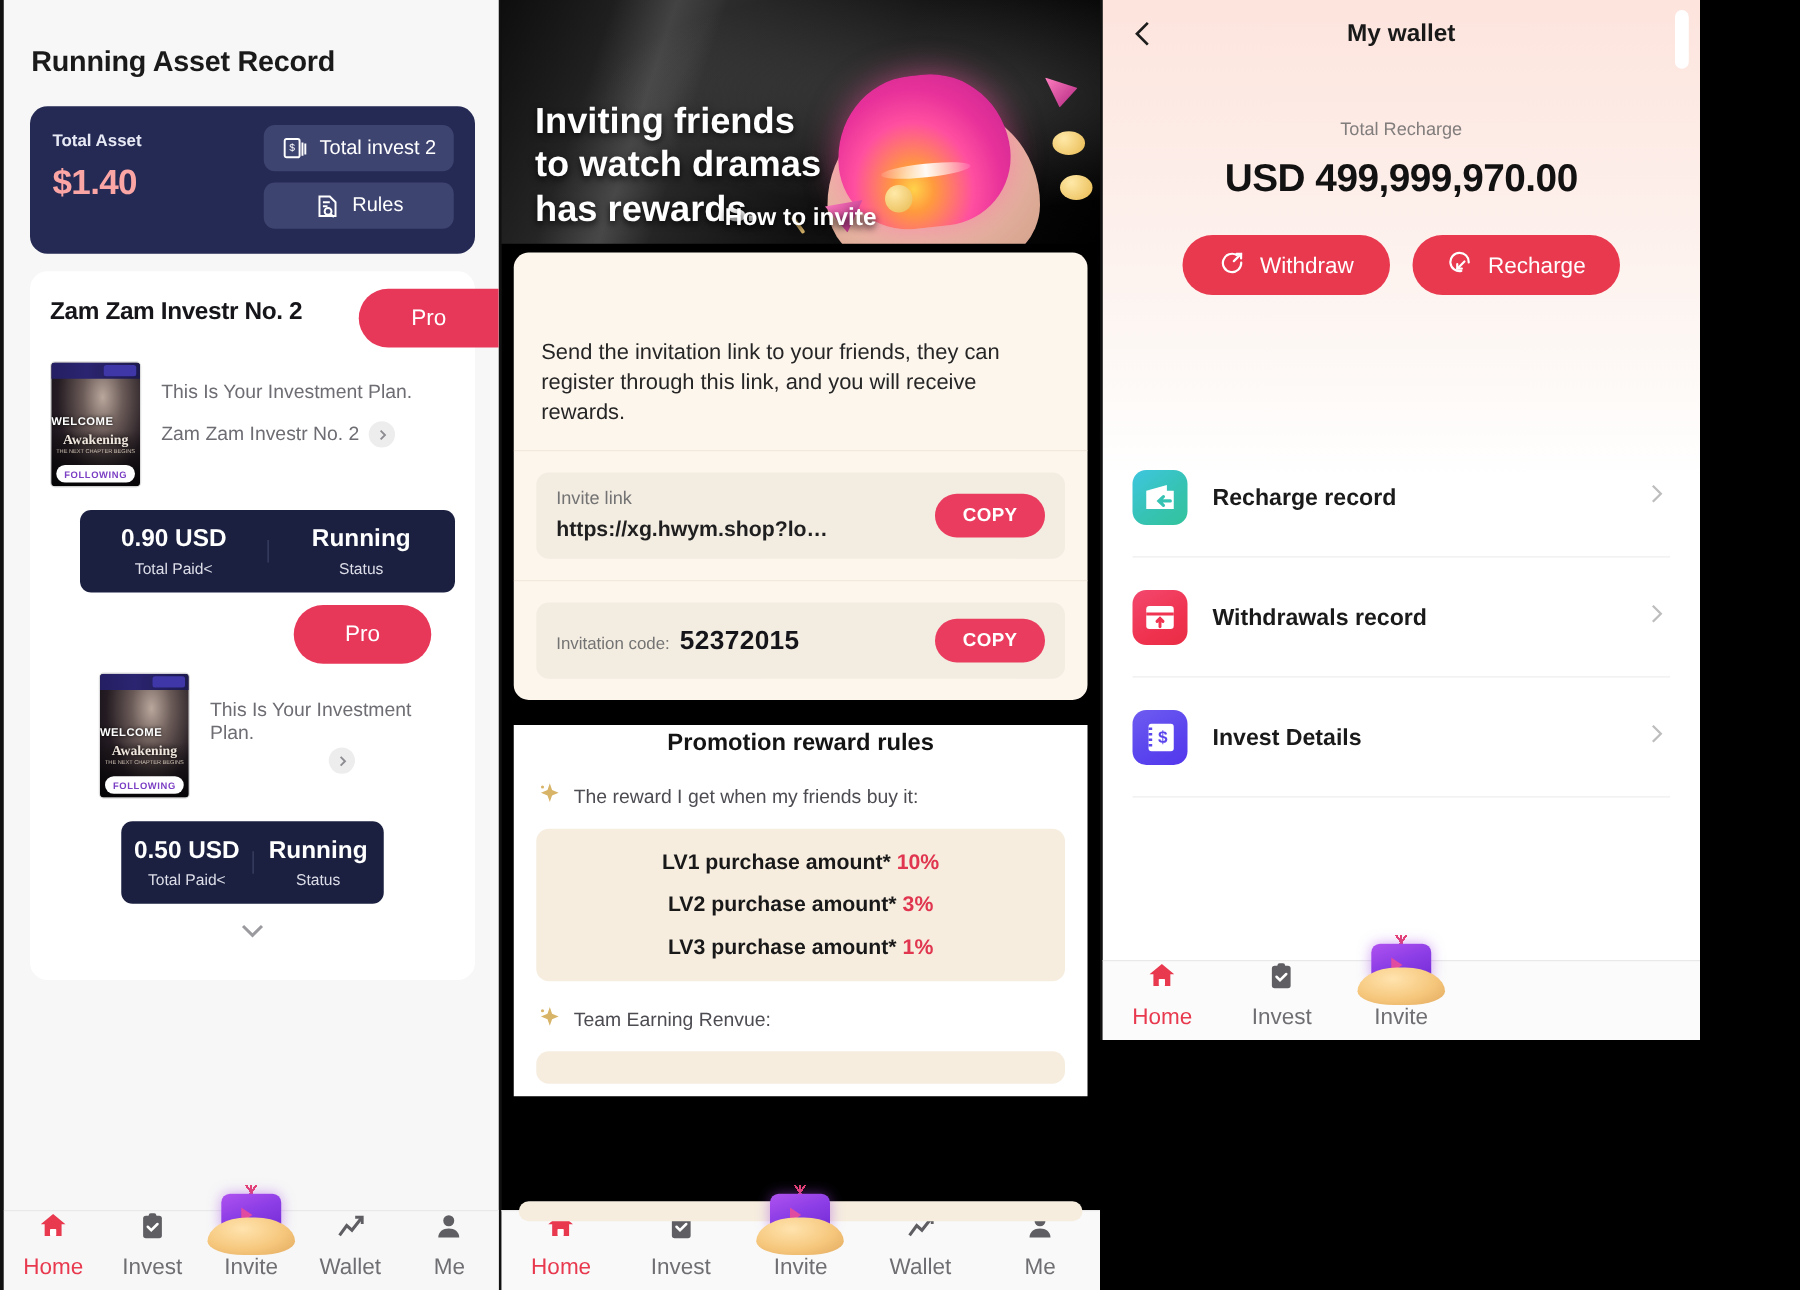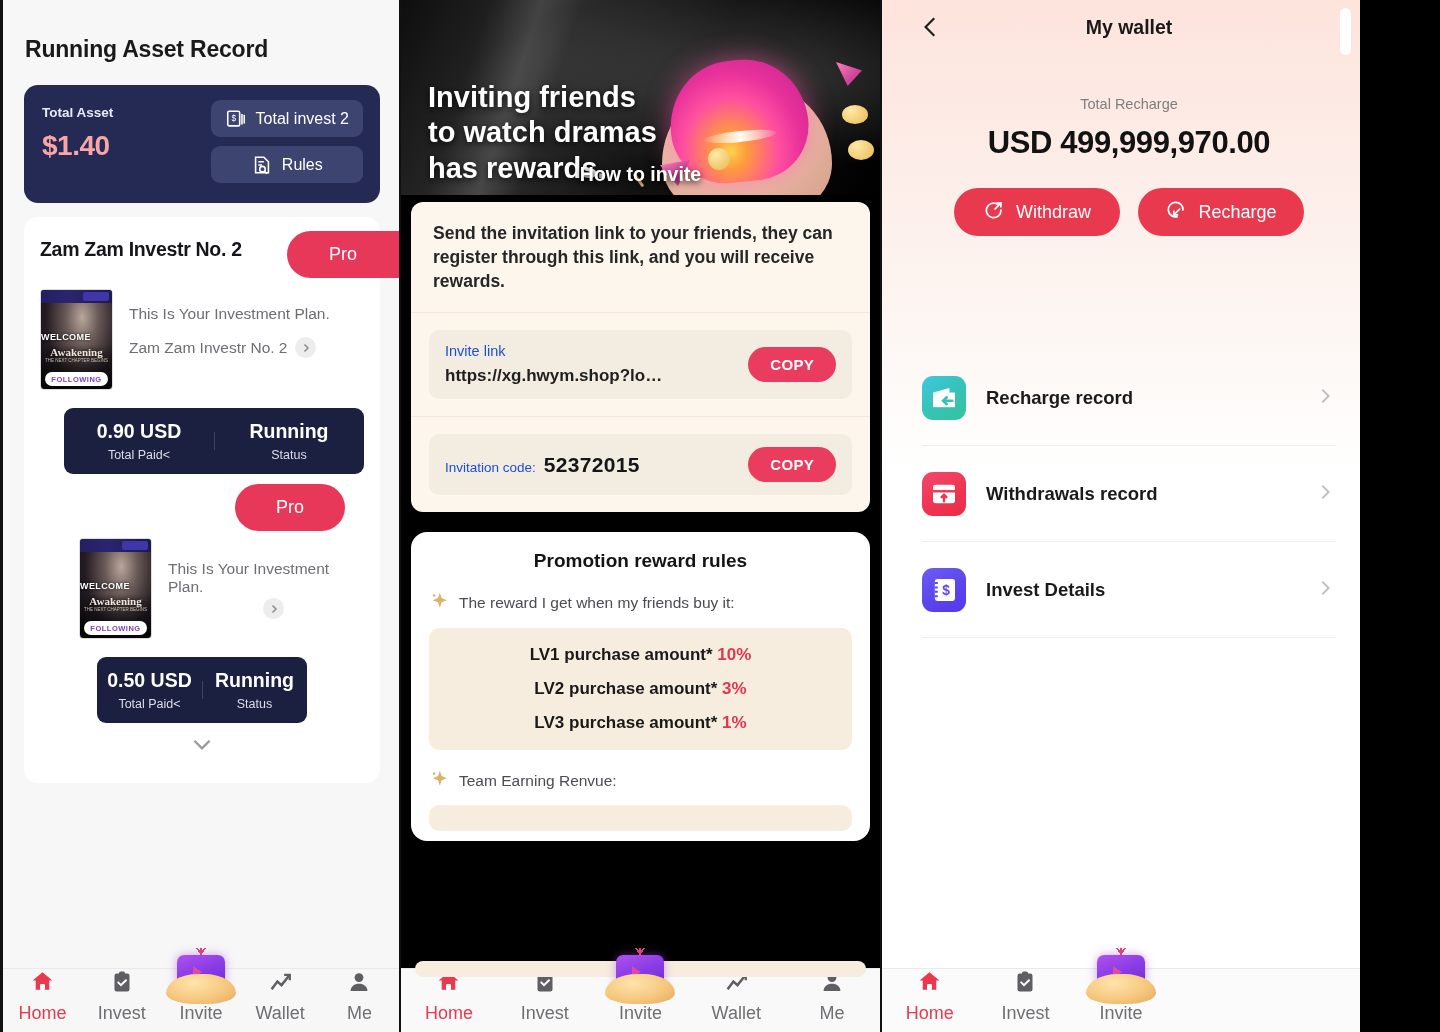--- a/index.html
+++ b/index.html
@@ -165,58 +165,57 @@
   .s1{ right:18px; top:62px; width:26px; height:24px; clip-path:polygon(0 0,100% 35%,45% 100%); }
   .s2{ right:190px; top:160px; width:30px; height:26px; clip-path:polygon(0 20%,100% 0,60% 100%); }
   .spark { position:absolute; background:#ffe9c0; }
   .k1{ right:120px; top:63px; width:4px; height:20px; transform:rotate(24deg); border-radius:2px;}
   .k2{ right:240px; top:172px; width:3px; height:16px; transform:rotate(-36deg); border-radius:2px; background:#d8b46a;}
 
   .invite-card {
     margin:7px 10px 0 10px; background:#fdf6ed; border-radius:12px; overflow:hidden;
   }
   .invite-desc {
-    padding:19px 22px 19px 22px; font-size:17.5px; font-weight:bold;
-    color:#262626; line-height:1.38; border-bottom:1px solid #f2e9dc;
+    padding:19px 22px 19px 22px; font-size:17.5px; font-weight:normal;
+    color:#262626; line-height:1.38; border-bottom:1px solid #f2e9dc;margin-top:48px;
   }
   .field-wrap { padding:17px 18px; border-bottom:1px solid #f2e9dc; }
   .field-wrap:last-child { border-bottom:none; }
   .field {
     background:#f2ece1; border-radius:10px; padding:13px 16px;
     display:flex; align-items:center; justify-content:space-between; gap:10px;
   }
   .f-left { min-width:0; }
-  .f-label { color:#1d4ed8; font-size:14.5px; }
+  .f-label { color:#737373; font-size:14.5px; }
   .f-value { color:#1f1f1f; font-size:17px; font-weight:bold; margin-top:7px; white-space:nowrap; }
   .f-inline { display:flex; align-items:baseline; gap:8px; }
   .f-inline .f-label { font-size:13.5px; }
   .f-inline .f-code { color:#15151a; font-size:21px; font-weight:bold; margin:0; letter-spacing:.3px;}
   .copy-btn {
     background:#ea3c5e; color:#fff; font-size:15px; font-weight:bold;
     border-radius:20px; padding:9px 22px; flex:none; letter-spacing:.3px;
   }
 
   .rules-card {
-    margin:20px 10px 0 10px; background:#fff; border-radius:16px; padding:18px 0 10px 0;
+    margin:20px 10px 0 10px; background:#fff; border-radius:0; padding:4px 0 10px 0;
   }
   .rules-title { text-align:center; font-size:19px; font-weight:bold; color:#141414; }
   .rule-row { display:flex; align-items:center; gap:10px; padding:19px 18px 0 18px; }
   .rule-row .txt { color:#4c4c52; font-size:15.5px; }
   .lv-box { margin:13px 18px 0 18px; background:#f6eddf; border-radius:10px; padding:17px 22px;text-align:center; }
   .lv-line { font-size:17px; font-weight:bold; color:#191919; margin-bottom:14px; }
   .lv-line:last-child { margin-bottom:0; }
   .lv-line em { font-style:normal; color:#e0364f; }
   .teaser-box { margin:12px 18px 0 18px; height:26px; background:#f6eddf; border-radius:10px; }
 
   
   .panel3 {
-    position:relative; width:480px; height:1032px; overflow:hidden;
+    position:relative; width:480px; height:832px; overflow:hidden;
     background:linear-gradient(180deg, #fde4dd 0%, #fdeee9 18%, #fdf7f4 33%, #ffffff 46%, #ffffff 100%);
     border-left:2px solid #111;
-    padding-left:16px;
   }
   .w-head { position:relative; height:62px; }
   .w-back { position:absolute; left:20px; top:14px; width:26px; height:26px; }
   .w-title { text-align:center; padding-top:16px; font-size:19.5px; font-weight:bold; color:#191919; }
   .w-scroll {
     position:absolute; right:9px; top:8px; width:11px; height:47px;
     background:#fff; border-radius:6px;
   }
   .w-tr { text-align:center; color:#807d7c; font-size:14.5px; margin-top:34px; }
   .w-amt { text-align:center; color:#121212; font-size:31px; font-weight:bold; margin-top:13px; letter-spacing:-0.4px;}

